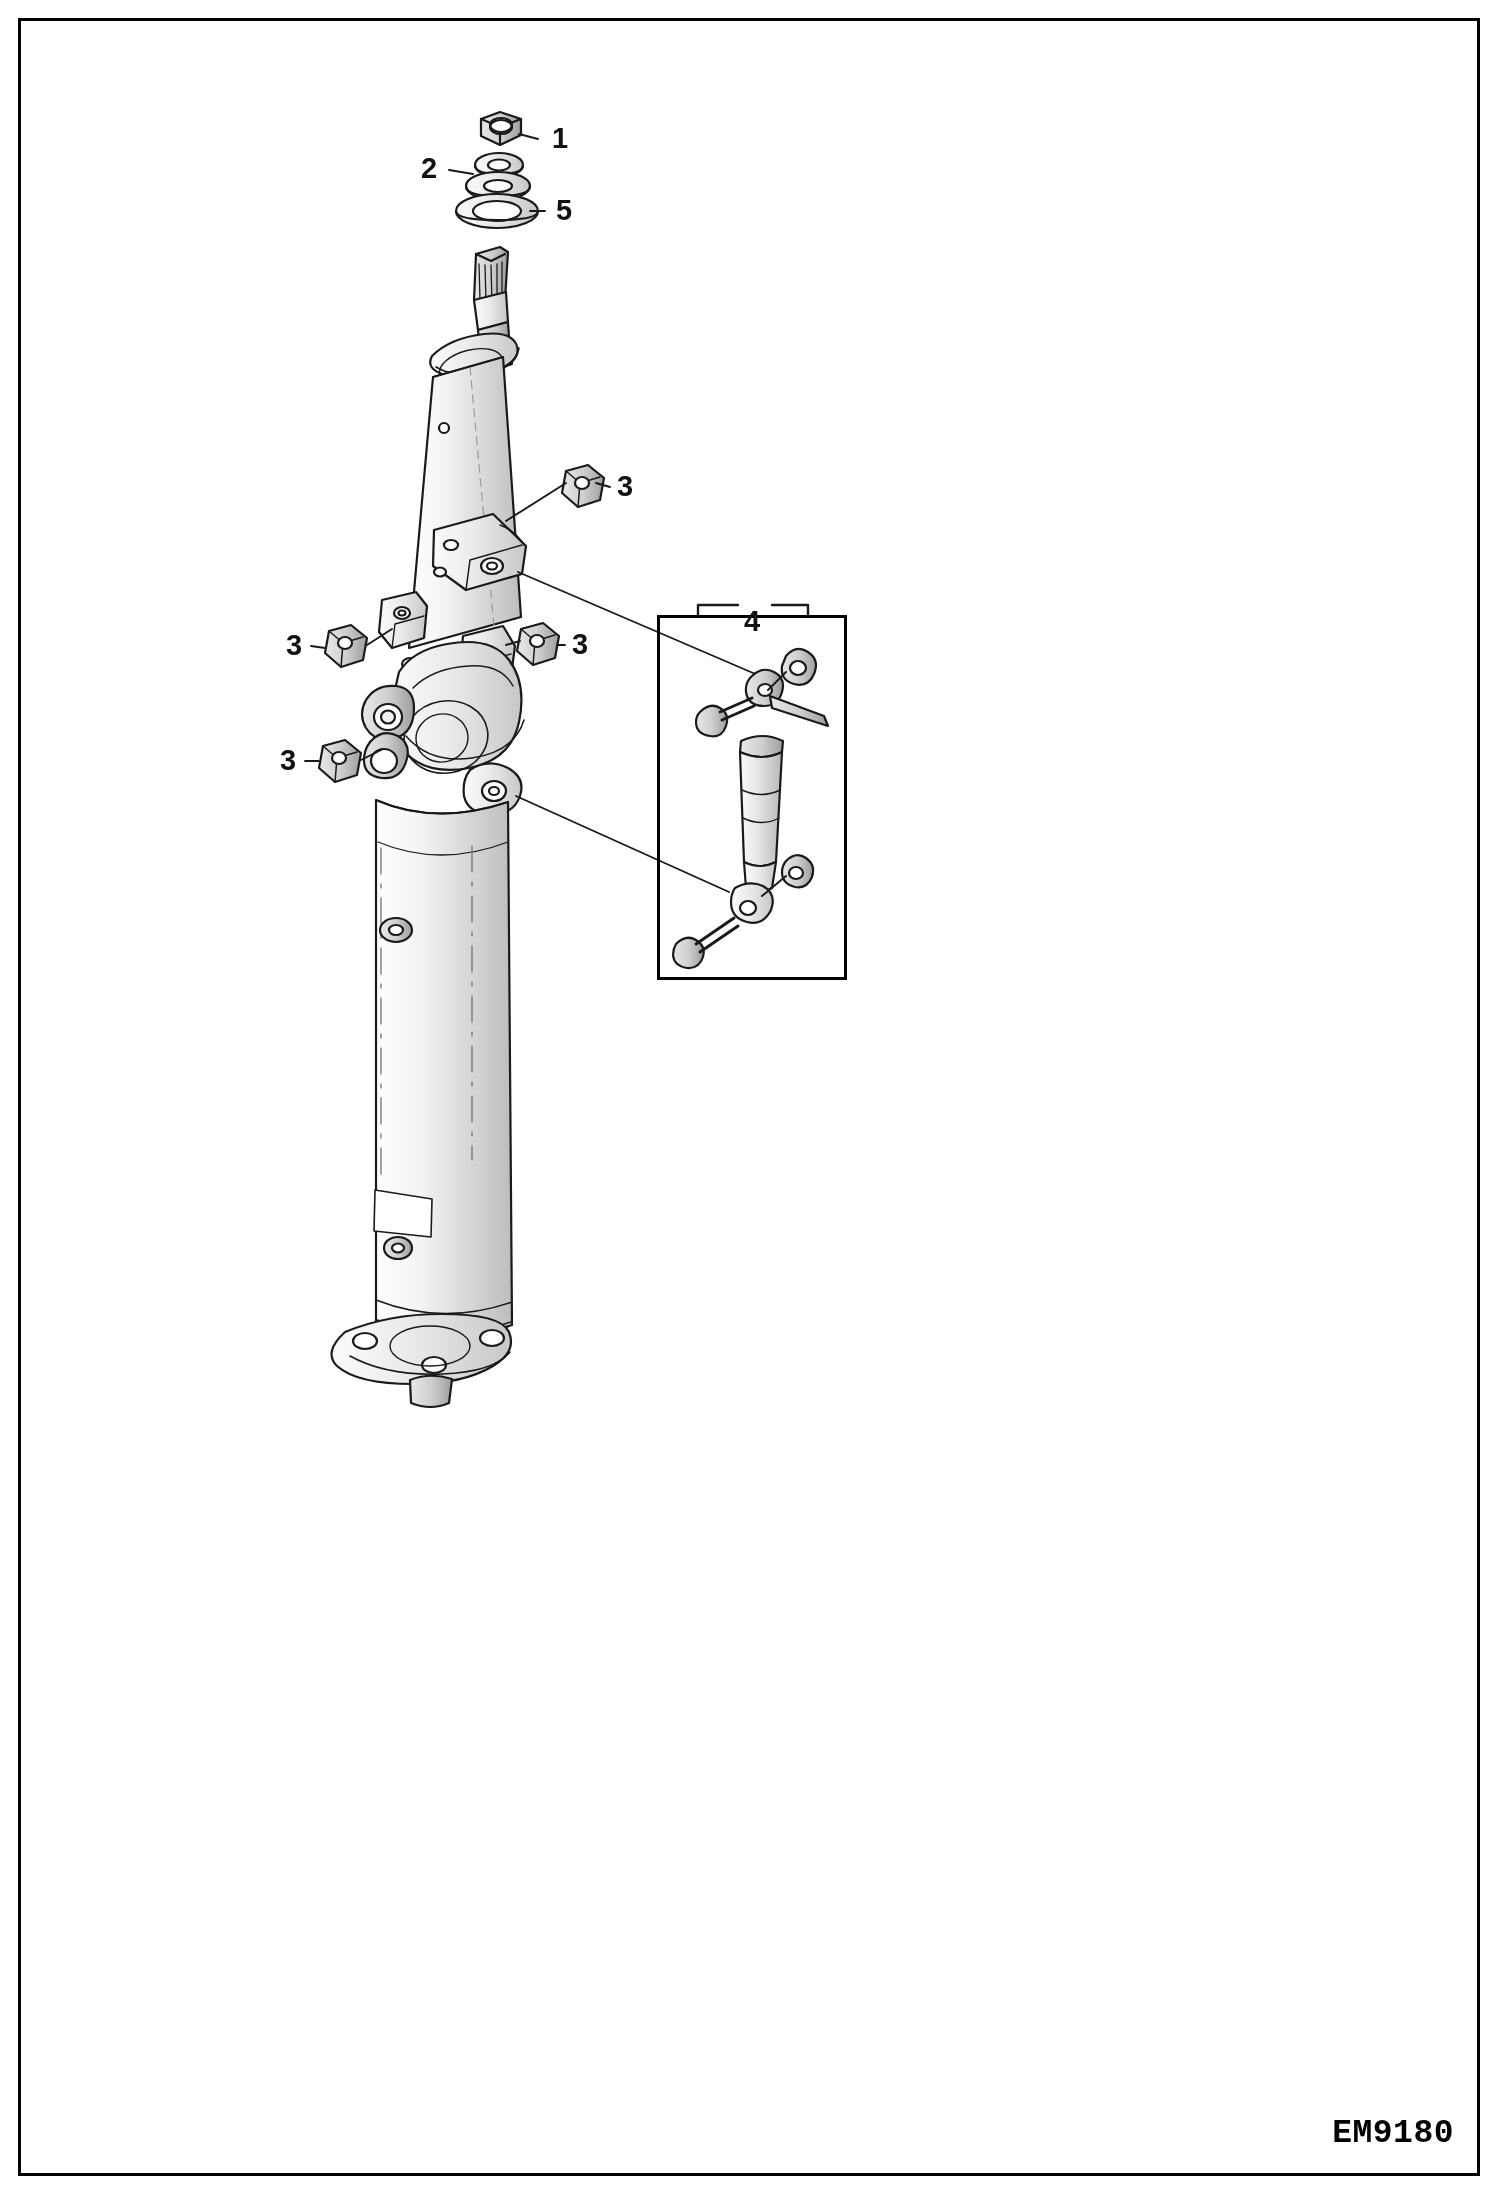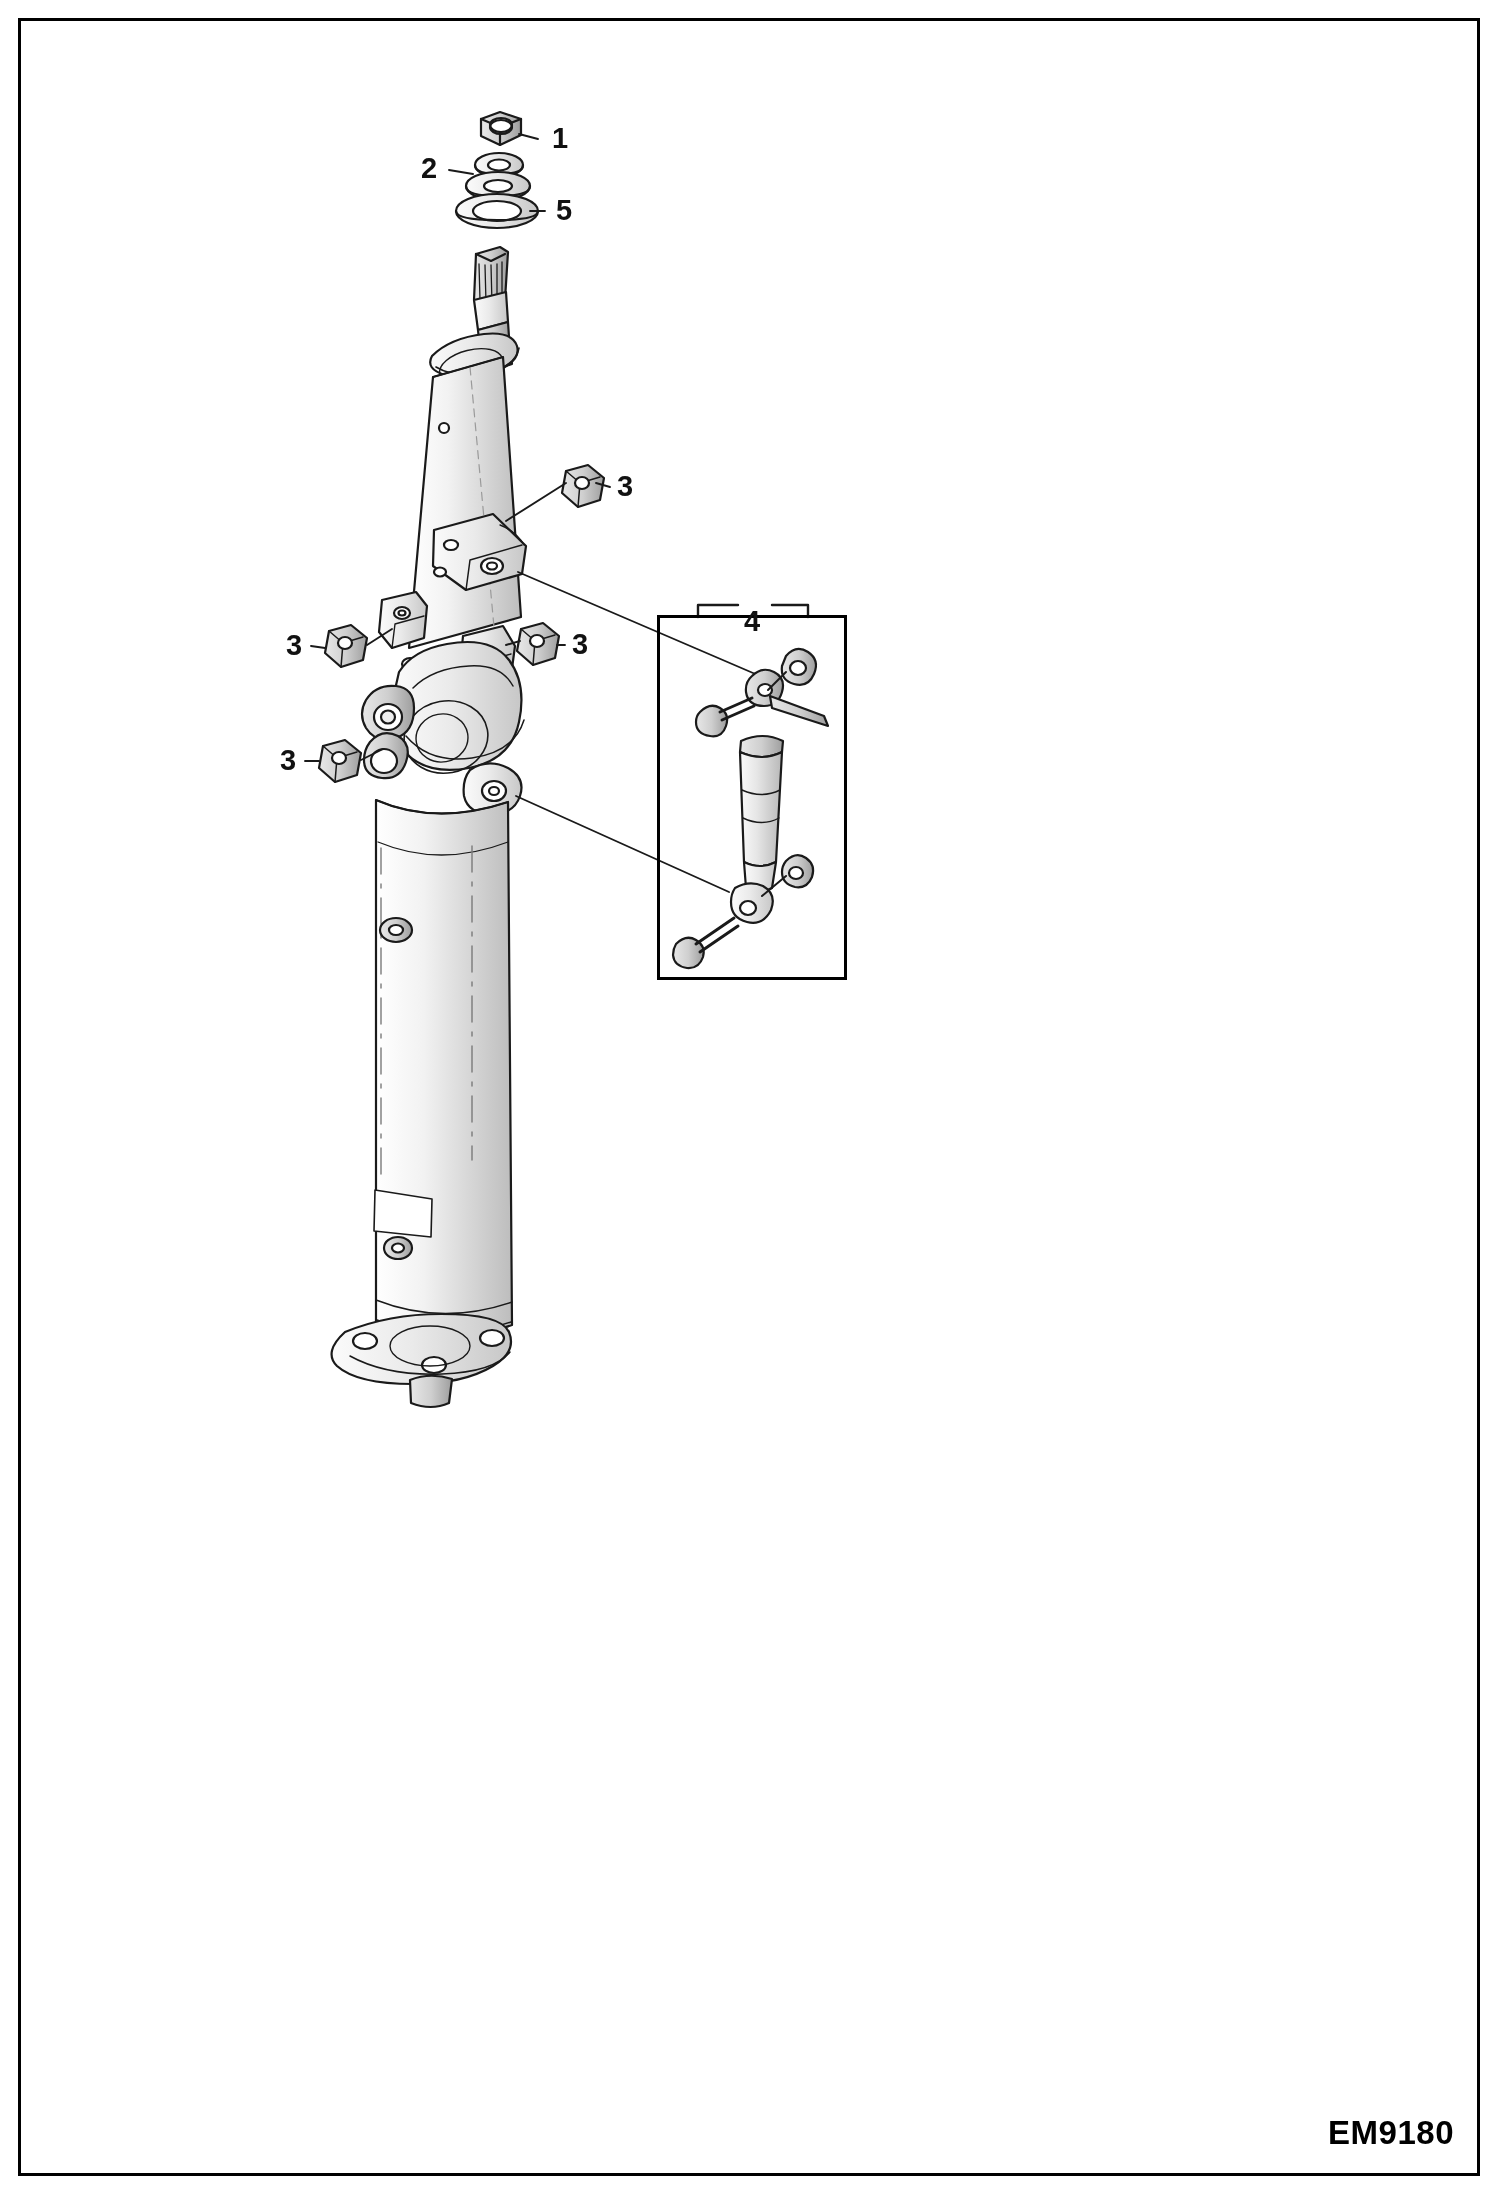--- a/index.html
+++ b/index.html
@@ -44,21 +44,21 @@
     font-weight: 700;
     color: #111;
     letter-spacing: 0.5px;
     line-height: 1;
     white-space: nowrap;
   }
   #footer-code {
     position: absolute;
     right: 44px;
     bottom: 42px;
-    font-family: Liberation Sans, sans-serif;
+    font-family: Liberation Mono, monospace;
     font-size: 33px;
     font-weight: 700;
     color: #000;
     letter-spacing: 0.5px;
   }
   .detail-box {
     position: absolute;
     border: 3px solid #000;
     box-sizing: border-box;
     background: transparent;

